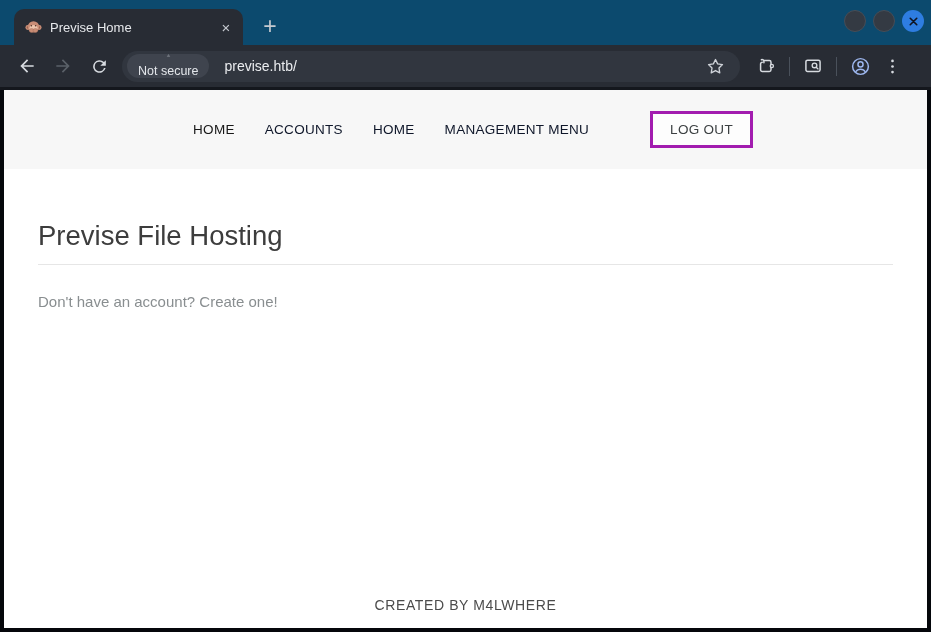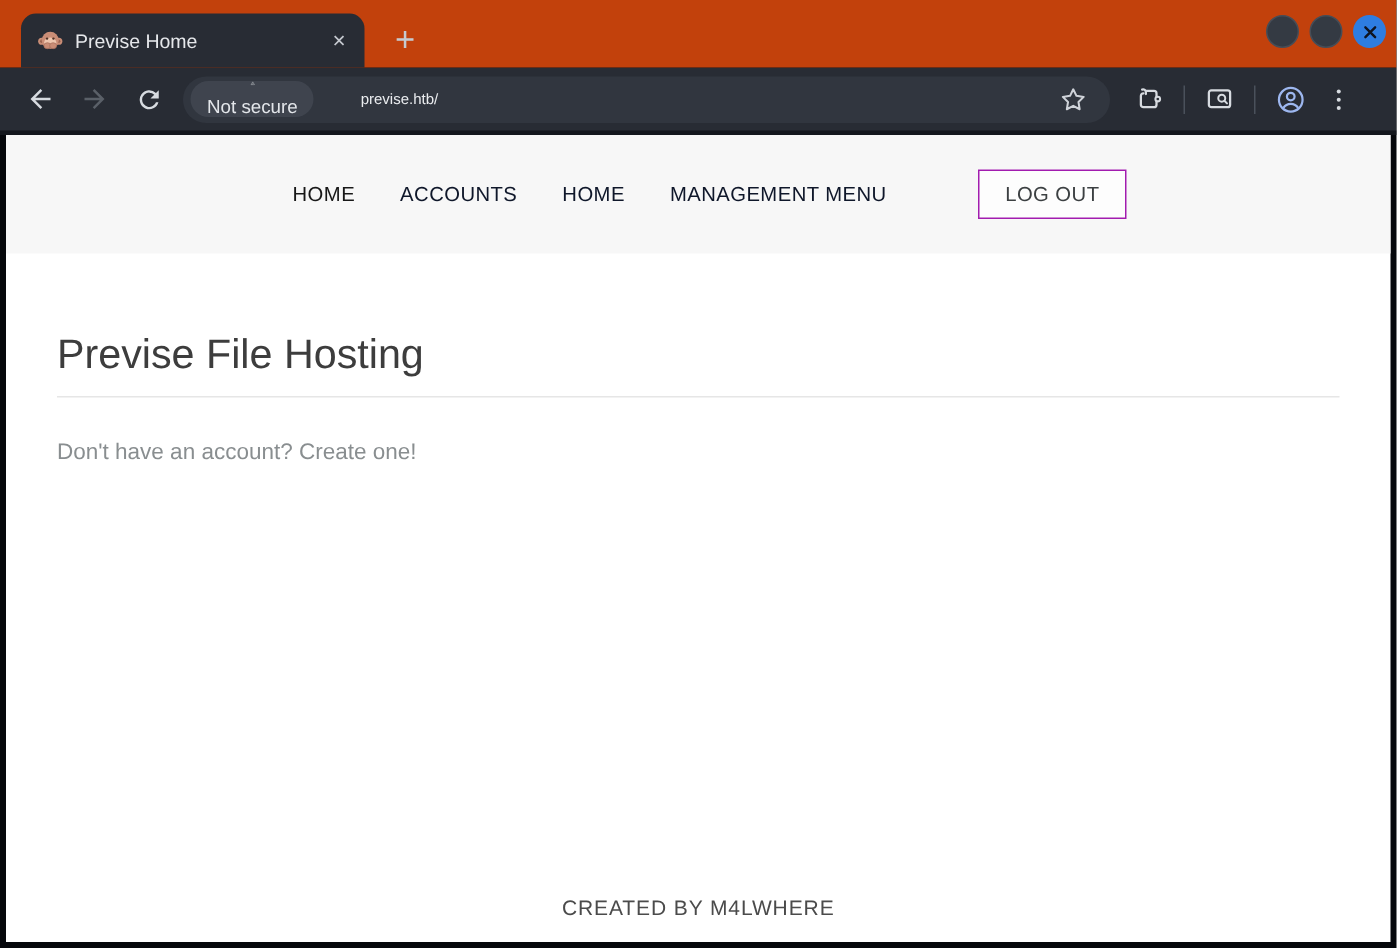--- a/index.html
+++ b/index.html
@@ -8,21 +8,21 @@
     width: 931px; height: 632px;
     background: #05070b;
     font-family: "Liberation Sans", sans-serif;
     overflow: hidden;
   }
   .window { width: 931px; height: 632px; display: flex; flex-direction: column; }
 
   
   .tabstrip {
     height: 45px; flex: none;
-    background: #c2410c;
+    background: #0c4a6e;
     position: relative;
     display: flex; align-items: flex-end;
     padding-left: 14px;
   }
   .tab {
     width: 229px; height: 36px;
     background: #282c34;
     border-radius: 10px 10px 0 0;
     display: flex; align-items: center;
     padding: 0 8px 0 11px; gap: 8px;
@@ -64,21 +64,21 @@
     display: flex; align-items: center;
     padding: 0 12px 0 5px;
   }
   .chip {
     height: 24px; border-radius: 13px;
     background: #3f444e;
     display: inline-flex; align-items: center; gap: 7px;
     padding: 0 11px;
     color: #e3e6ea; font-size: 12.5px; white-space: nowrap; flex-direction: column;
   }
-  .url { margin-left: 31px; color: #eaecef; font-size: 10px; white-space: nowrap; }
+  .url { margin-left: 15px; color: #eaecef; font-size: 14px; white-space: nowrap; }
   .star-btn { margin-left: auto; display: grid; place-items: center; width: 26px; height: 26px; background:none; border:none; padding:0; }
   .toolbar-right { display: flex; align-items: center; margin-left: 10px; }
   .toolbar-right button { background: none; border: none; padding: 0; width: 32px; height: 32px; display: grid; place-items: center; border-radius: 50%; }
   .sep { width: 1px; height: 19px; background: #4a515b; margin: 0 7px; }
 
   
   .page {
     flex: 1;
     margin: 0 4px 4px 4px;
     background: #ffffff;
@@ -93,21 +93,21 @@
   .site-nav a {
     margin: 0 15px;
     font-size: 13.5px; letter-spacing: 0.3px;
     color: #0f172a; text-decoration: none; cursor: pointer; white-space: nowrap;
   }
   .site-nav a.active { color: #181818; }
   .logout {
     margin-left: 46px;
     padding: 8px 17px;
     background: #fdfdfd;
-    border: 1px solid #a21caf;
+    border: 3px solid #a21caf;
     color: #3c4042;
     font-size: 13.5px; letter-spacing: 0.3px;
     font-family: "Liberation Sans", sans-serif;
     cursor: pointer;
   }
   .content { flex: 1; padding: 0 34px; }
   .content h1 {
     margin: 52px 0 0 0;
     font-size: 27.5px; font-weight: 400; line-height: 1.1;
     color: #3d3d3d;

